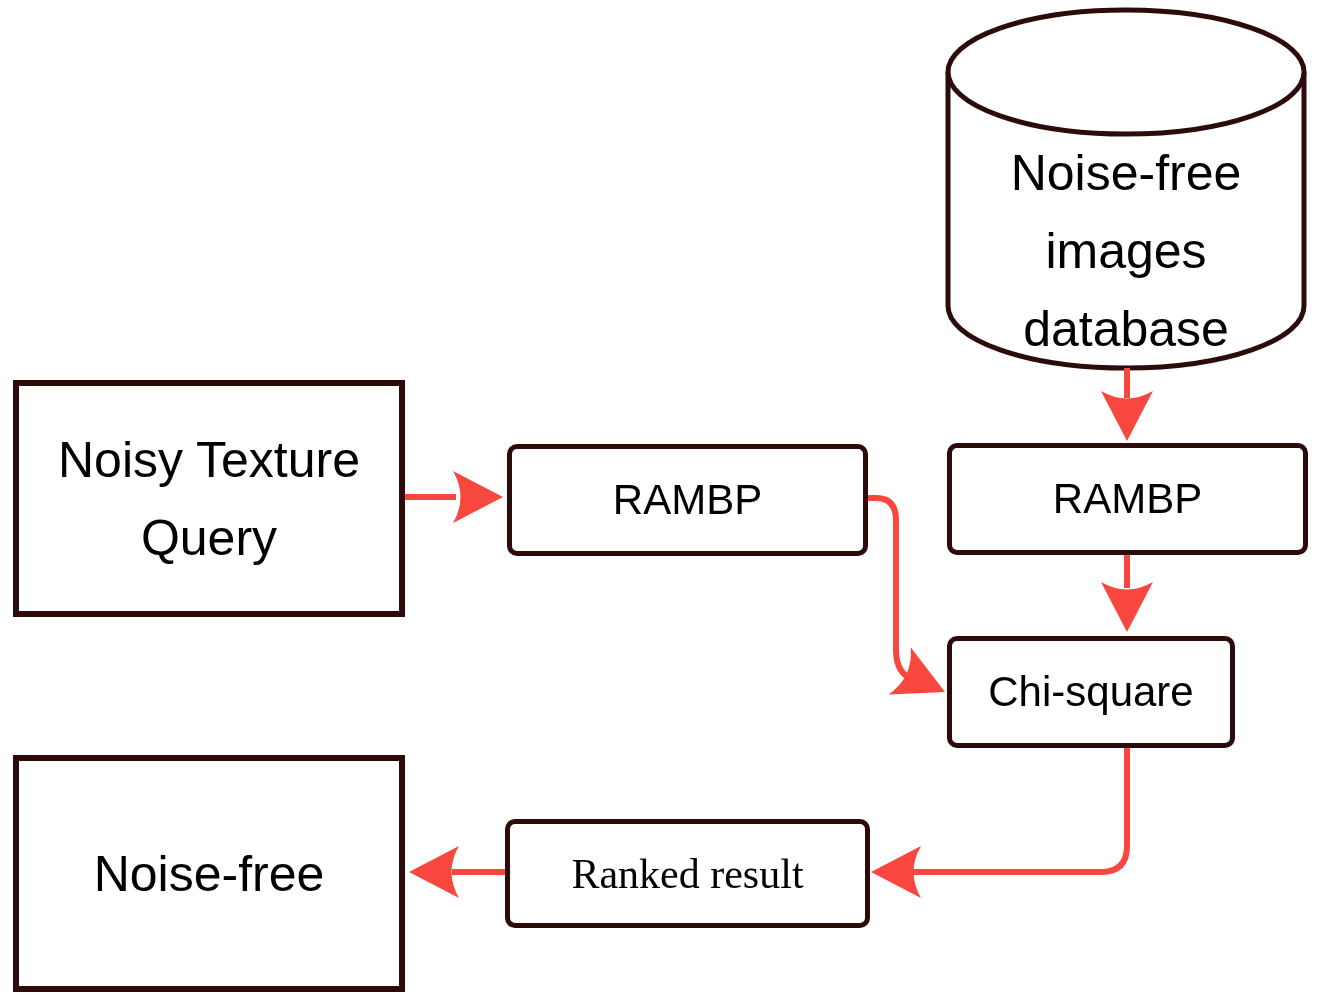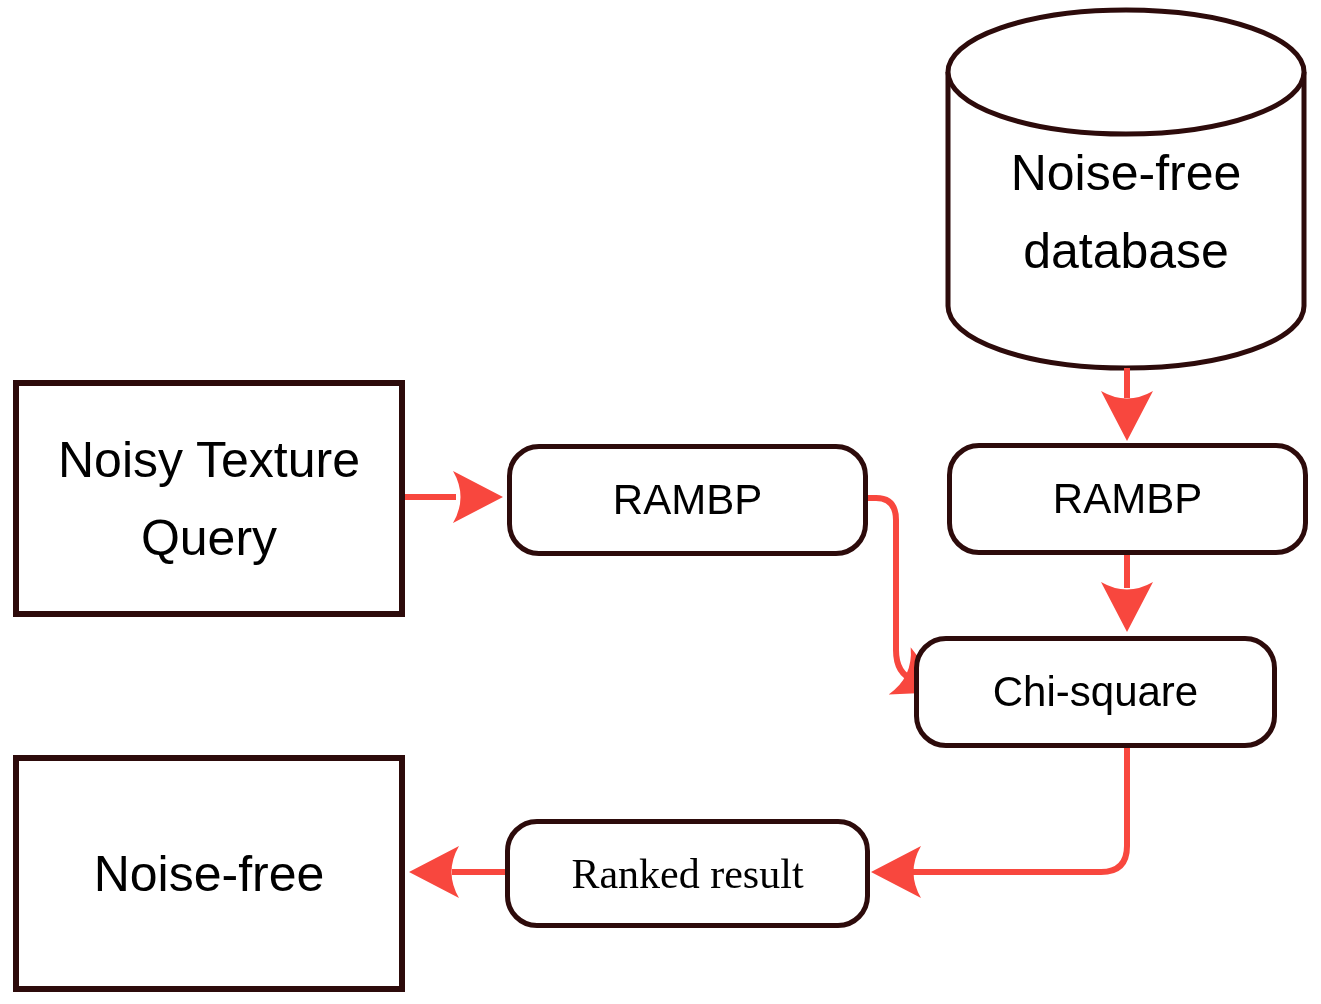--- a/index.html
+++ b/index.html
@@ -27,36 +27,36 @@
     text-align:center;
     box-sizing:border-box;
   }
   .rect{
     border:6px solid var(--outline);
     font-size:50px;
     line-height:78px;
   }
   .rounded{
     border:5px solid var(--outline);
-    border-radius:32px;
+    border-radius:10px;
     font-size:42px;
     line-height:48px;
   }
   .cyl-label{
     position:absolute;
     left:948px;top:134px;width:356px;
     font-size:50px;line-height:78px;
     text-align:center;
   }
   
   .n-query   {left:13px;  top:380px; width:392px; height:237px;}
   .n-retr    {left:13px;  top:755px; width:392px; height:237px;}
   .n-rambp1  {left:507px; top:444px; width:361px; height:112px;}
   .n-rambp2  {left:947px; top:443px; width:361px; height:112px;}
-  .n-chi     {left:914px; top:636px; width:363px; height:112px;}
+  .n-chi     {left:947px; top:636px; width:288px; height:112px;}
   .n-ranked  {left:505px; top:819px; width:365px; height:109px;font-family:Liberation Serif, serif;}
 </style>
 </head>
 <body>
 
 <div class="canvas">
 
   <svg class="layer" width="1321" height="1004" viewBox="0 0 1321 1004">
     <defs>
 
@@ -81,20 +81,21 @@
       <use href="#ah" transform="translate(503,497)"></use>
       <use href="#ah" transform="translate(945,692) rotate(25)"></use>
       <use href="#ah" transform="translate(1127,632) rotate(90)"></use>
       <use href="#ah" transform="translate(871,872) rotate(180)"></use>
       <use href="#ah" transform="translate(409,872) rotate(180)"></use>
     </g>
   </svg>
 
   <div class="cyl-label">
     <div>Noise-free</div>
+    <div>images</div>
     <div>database</div>
   </div>
 
   <div class="node rect n-query">
     <div>
       <div>Noisy Texture</div>
       <div>Query</div>
     </div>
   </div>
 

